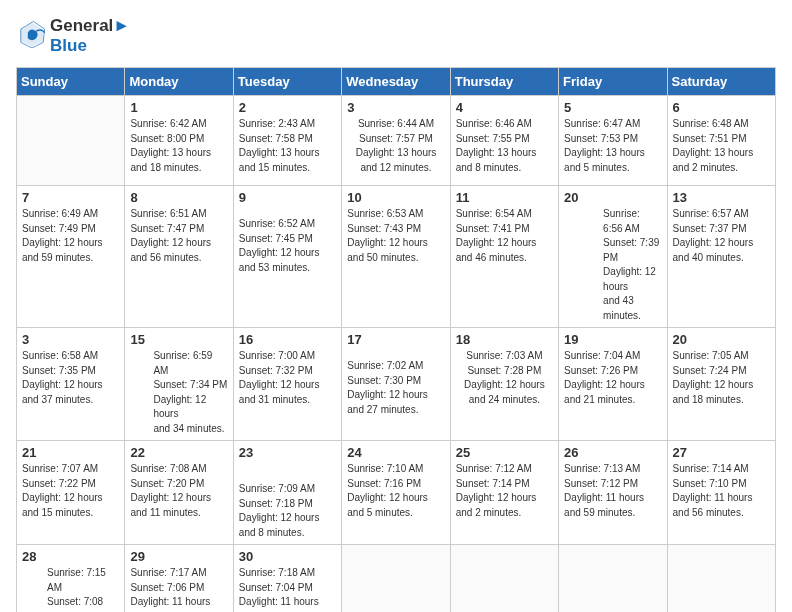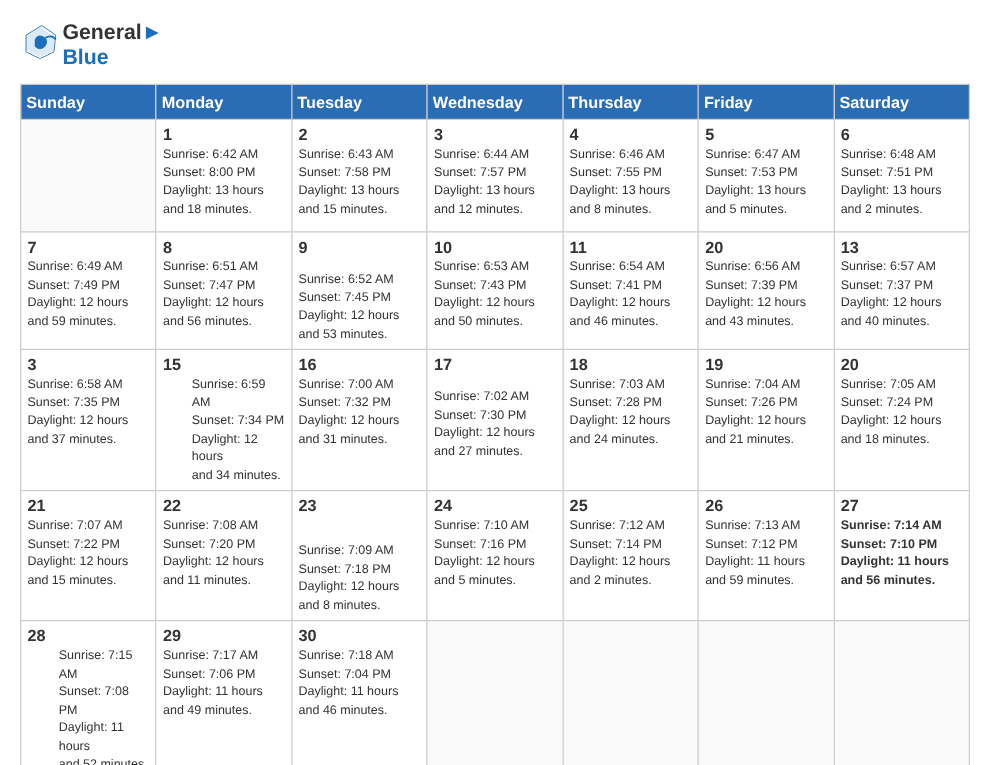--- a/index.html
+++ b/index.html
@@ -114,28 +114,28 @@
         <td class="empty"></td>
         <td>
           <span class="day-number">1</span>
           <div class="day-info" style="white-space: pre-line;">Sunrise: 6:42 AM
 Sunset: 8:00 PM
 Daylight: 13 hours
 and 18 minutes.</div>
         </td>
         <td>
           <span class="day-number">2</span>
-          <div class="day-info" style="white-space: pre-line;">Sunrise: 6:43 AM
+          <div class="day-info" style="white-space: pre-line;">Sunrise: 2:43 AM
 Sunset: 7:58 PM
 Daylight: 13 hours
 and 15 minutes.</div>
         </td>
         <td>
           <span class="day-number">3</span>
-          <div class="day-info" style="white-space: pre-line;">Sunrise: 6:44 AM
+          <div class="day-info" style="white-space: pre-line; text-align: center;">Sunrise: 6:44 AM
 Sunset: 7:57 PM
 Daylight: 13 hours
 and 12 minutes.</div>
         </td>
         <td>
           <span class="day-number">4</span>
           <div class="day-info" style="white-space: pre-line;">Sunrise: 6:46 AM
 Sunset: 7:55 PM
 Daylight: 13 hours
 and 8 minutes.</div>
@@ -186,21 +186,21 @@
         </td>
         <td>
           <span class="day-number">11</span>
           <div class="day-info" style="white-space: pre-line;">Sunrise: 6:54 AM
 Sunset: 7:41 PM
 Daylight: 12 hours
 and 46 minutes.</div>
         </td>
         <td>
           <span class="day-number">20</span>
-          <div class="day-info" style="white-space: pre-line;">Sunrise: 6:56 AM
+          <div class="day-info" style="white-space: pre-line; margin-left: 39px;">Sunrise: 6:56 AM
 Sunset: 7:39 PM
 Daylight: 12 hours
 and 43 minutes.</div>
         </td>
         <td>
           <span class="day-number">13</span>
           <div class="day-info" style="white-space: pre-line;">Sunrise: 6:57 AM
 Sunset: 7:37 PM
 Daylight: 12 hours
 and 40 minutes.</div>
@@ -230,21 +230,21 @@
         </td>
         <td>
           <span class="day-number">17</span>
           <div class="day-info" style="white-space: pre-line; margin-top: 12px;">Sunrise: 7:02 AM
 Sunset: 7:30 PM
 Daylight: 12 hours
 and 27 minutes.</div>
         </td>
         <td>
           <span class="day-number">18</span>
-          <div class="day-info" style="white-space: pre-line;">Sunrise: 7:03 AM
+          <div class="day-info" style="white-space: pre-line; text-align: center;">Sunrise: 7:03 AM
 Sunset: 7:28 PM
 Daylight: 12 hours
 and 24 minutes.</div>
         </td>
         <td>
           <span class="day-number">19</span>
           <div class="day-info" style="white-space: pre-line;">Sunrise: 7:04 AM
 Sunset: 7:26 PM
 Daylight: 12 hours
 and 21 minutes.</div>
@@ -295,21 +295,21 @@
         </td>
         <td>
           <span class="day-number">26</span>
           <div class="day-info" style="white-space: pre-line;">Sunrise: 7:13 AM
 Sunset: 7:12 PM
 Daylight: 11 hours
 and 59 minutes.</div>
         </td>
         <td>
           <span class="day-number">27</span>
-          <div class="day-info" style="white-space: pre-line; font-weight: bold;">Sunrise: 7:14 AM
+          <div class="day-info" style="white-space: pre-line;">Sunrise: 7:14 AM
 Sunset: 7:10 PM
 Daylight: 11 hours
 and 56 minutes.</div>
         </td>
       </tr>
       <tr>
         <td>
           <span class="day-number">28</span>
           <div class="day-info" style="white-space: pre-line; margin-left: 25px;">Sunrise: 7:15 AM
 Sunset: 7:08 PM

